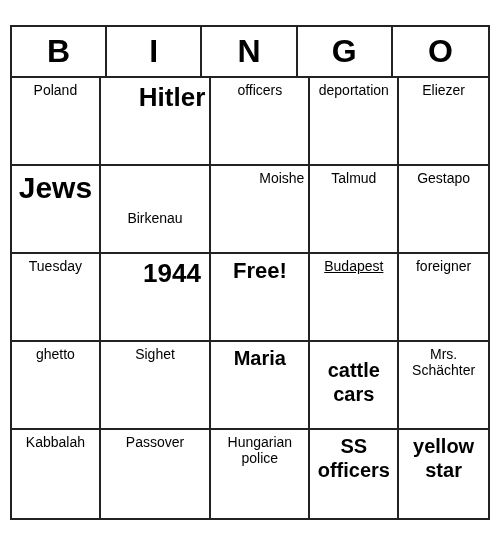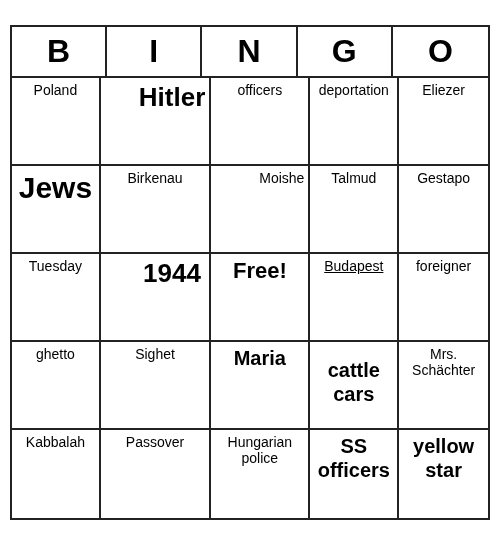--- a/index.html
+++ b/index.html
@@ -117,21 +117,21 @@
       <div class="bingo-cell">
         <span class="cell-text" style="white-space: pre-line;">deportation</span>
       </div>
       <div class="bingo-cell">
         <span class="cell-text" style="white-space: pre-line;">Eliezer</span>
       </div>
       <div class="bingo-cell">
         <span class="cell-text xlarge" style="white-space: pre-line;">Jews</span>
       </div>
       <div class="bingo-cell">
-        <span class="cell-text" style="white-space: pre-line;">Birkenau</span>
+        <span class="cell-text" style="white-space: pre-line; margin-top: 40px;">Birkenau</span>
       </div>
       <div class="bingo-cell">
         <span class="cell-text" style="white-space: pre-line; margin-left: 44px;">Moishe</span>
       </div>
       <div class="bingo-cell">
         <span class="cell-text" style="white-space: pre-line;">Talmud</span>
       </div>
       <div class="bingo-cell">
         <span class="cell-text" style="white-space: pre-line;">Gestapo</span>
       </div>

